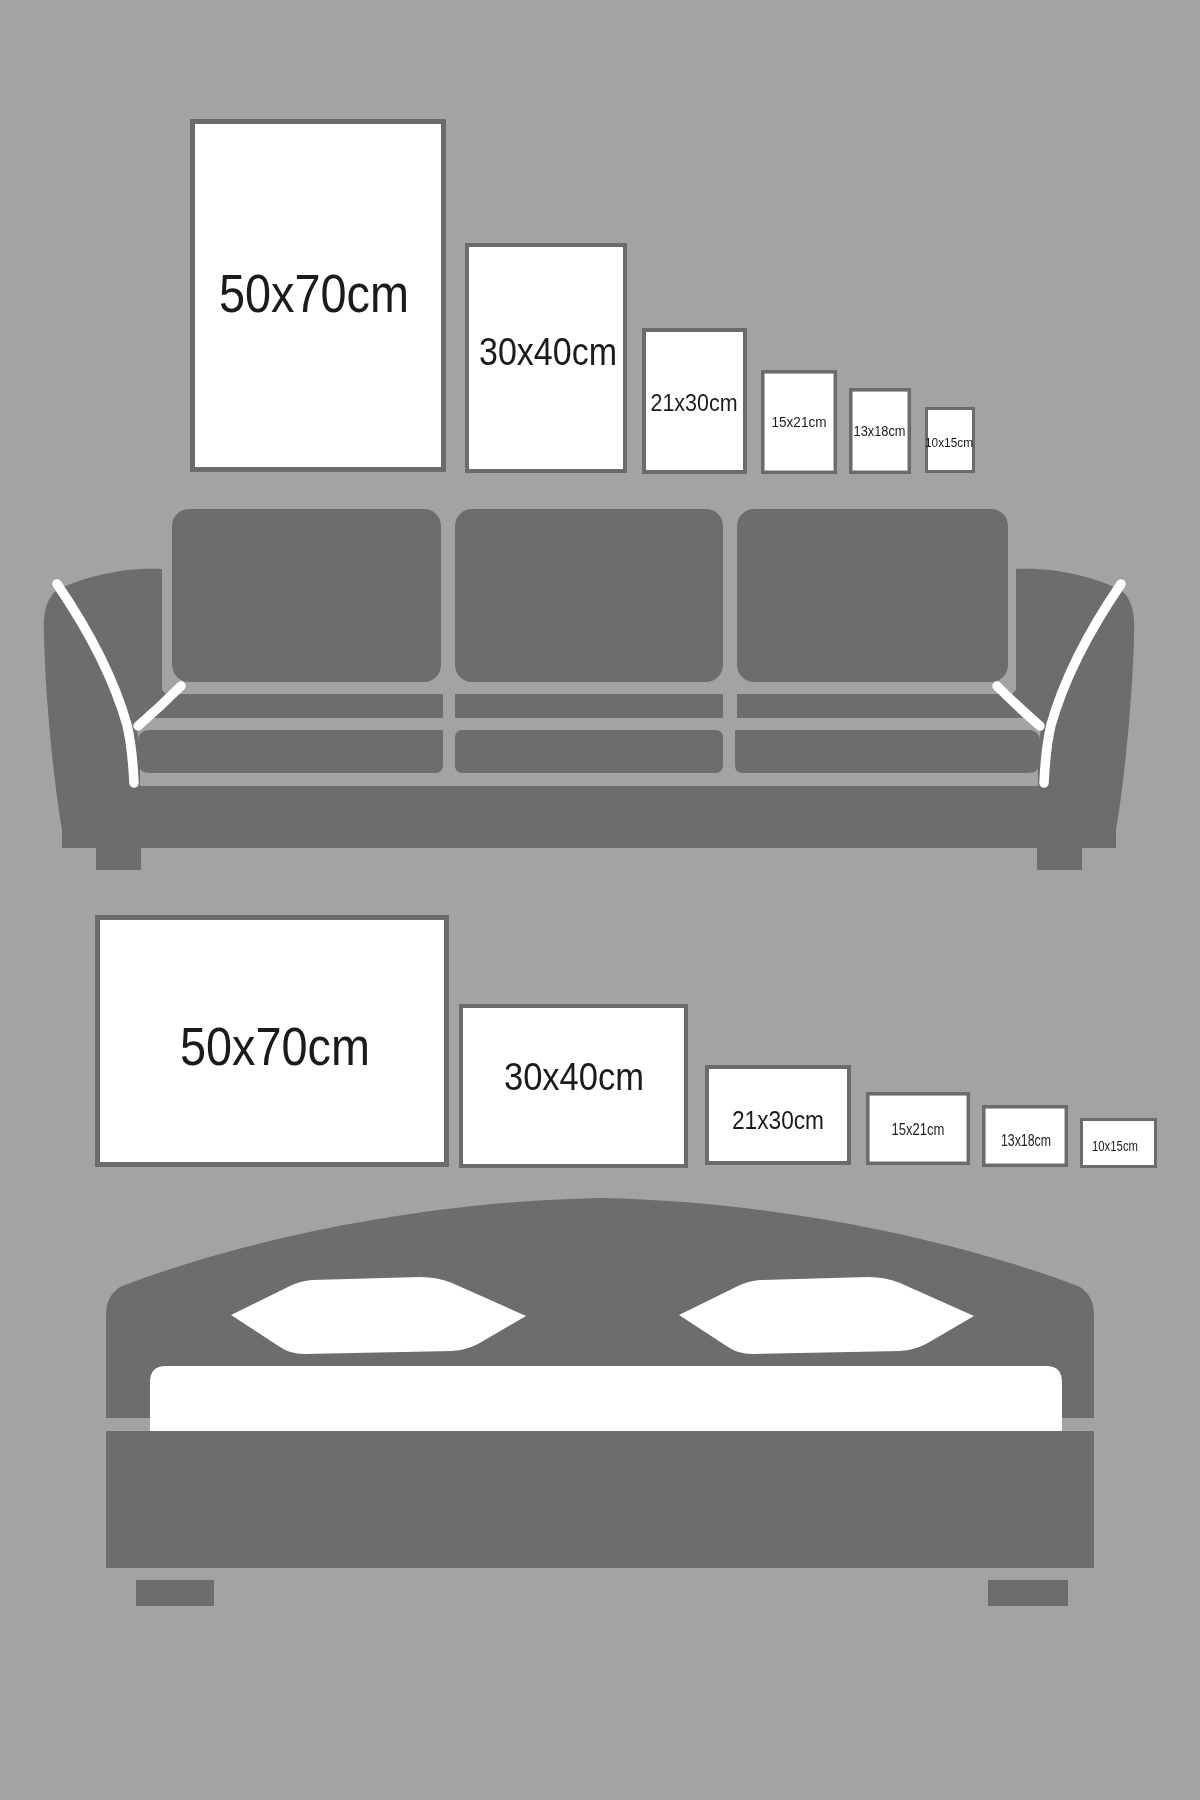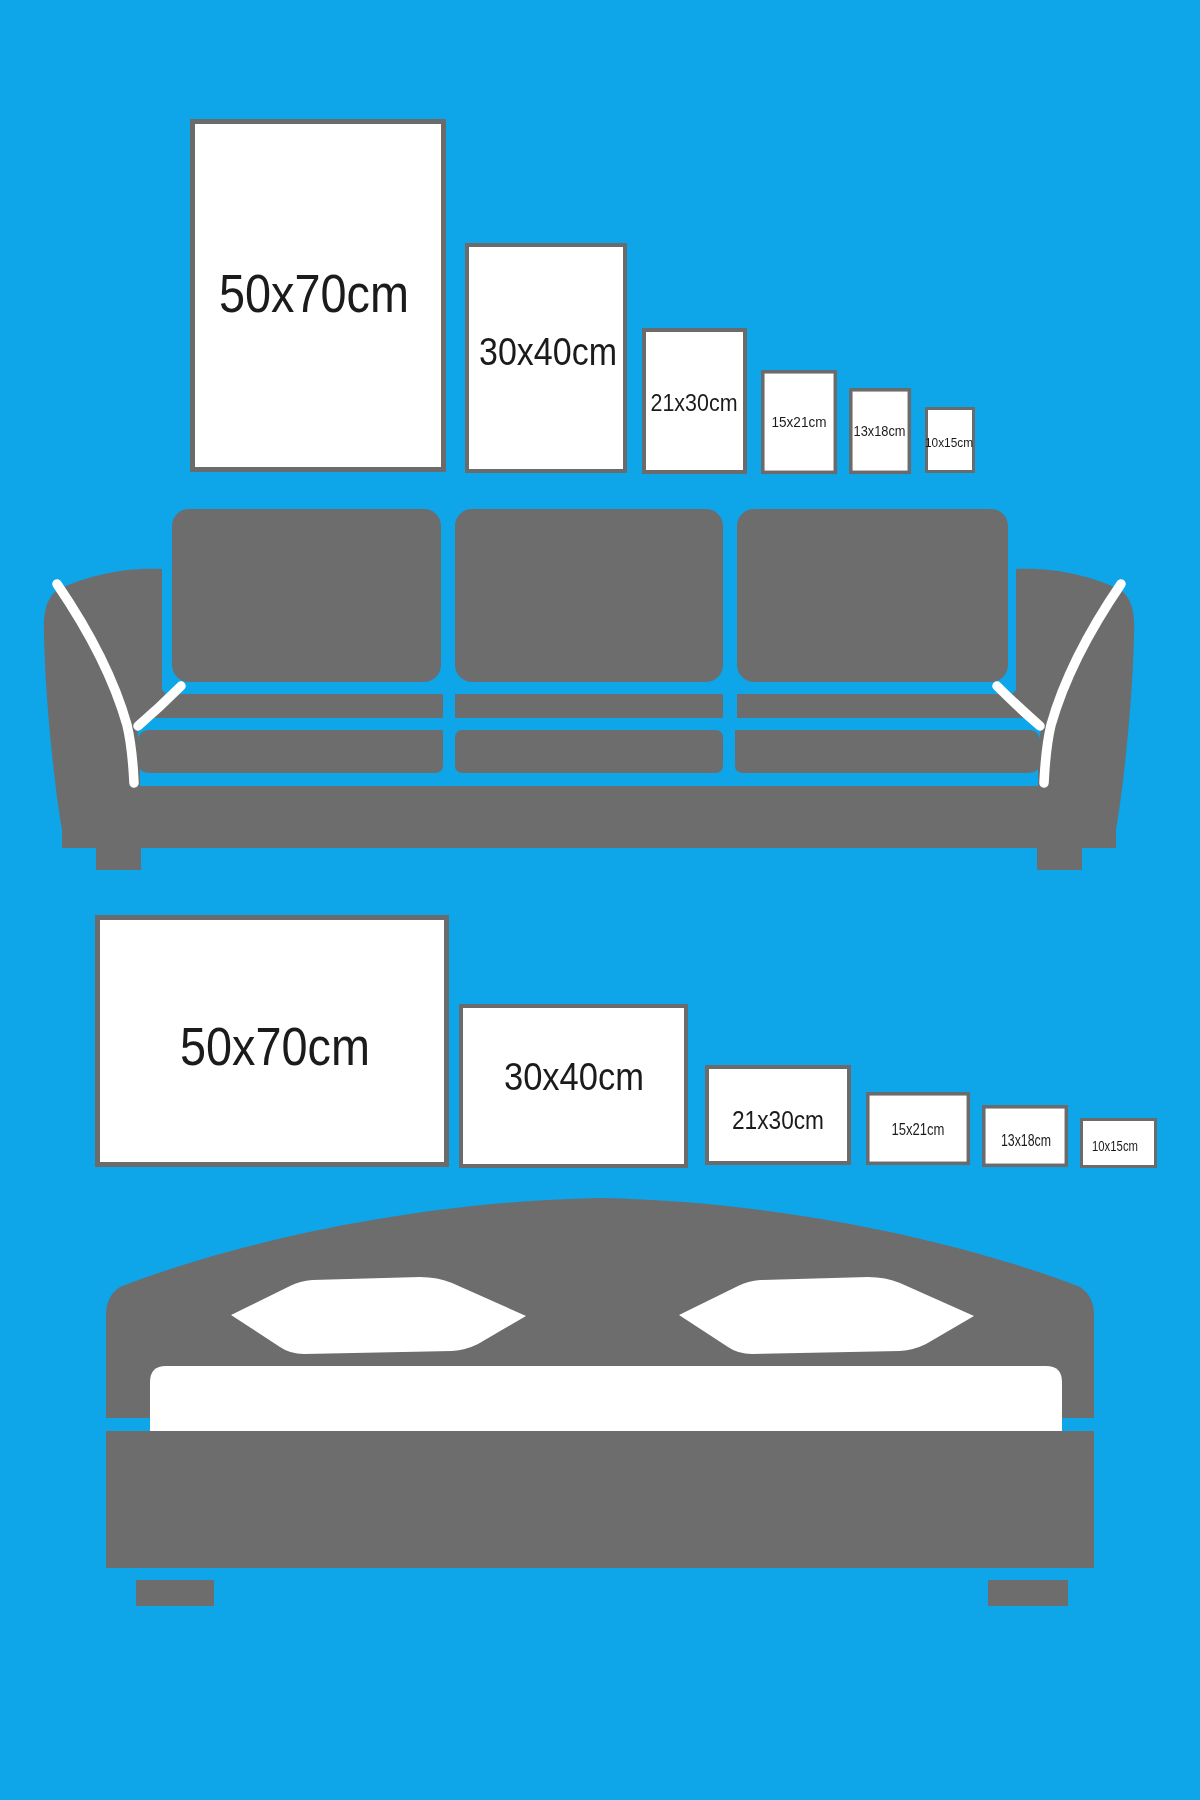--- a/index.html
+++ b/index.html
@@ -1,16 +1,16 @@
 <!DOCTYPE html>
 <html><head>
 <meta charset="utf-8">
 <style>
   html,body{margin:0;padding:0;background:#ffffff;}
-  .page{position:relative;width:1200px;height:1800px;background:#0ea5e9;overflow:hidden;}
+  .page{position:relative;width:1200px;height:1800px;background:#a3a3a3;overflow:hidden;}
   svg{display:block;}
   text{font-family:"Liberation Sans",sans-serif;fill:#1b1b1b;}
 </style>
 </head>
 <body>
 <div class="page">
 <svg width="1200" height="1800" viewBox="0 0 1200 1800" xmlns="http://www.w3.org/2000/svg">
 
   <rect x="192.5" y="121.5" width="251" height="348" fill="#ffffff" stroke="#6b6b6b" stroke-width="5"></rect>
 

